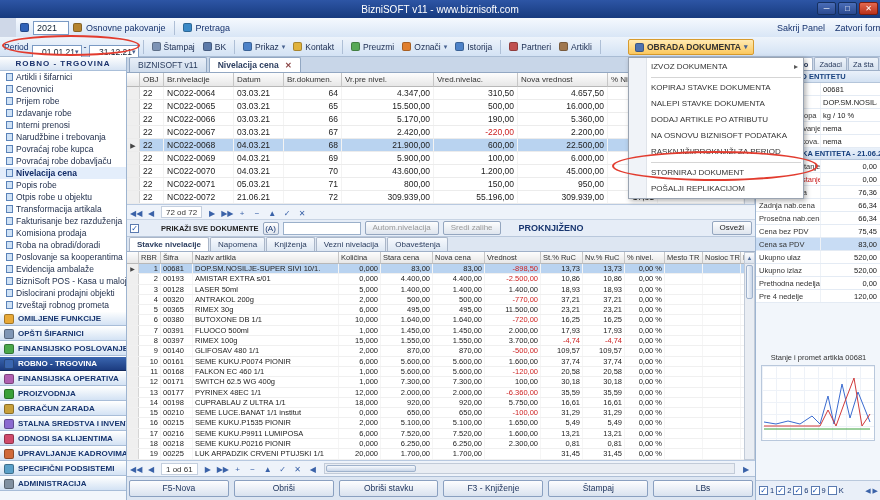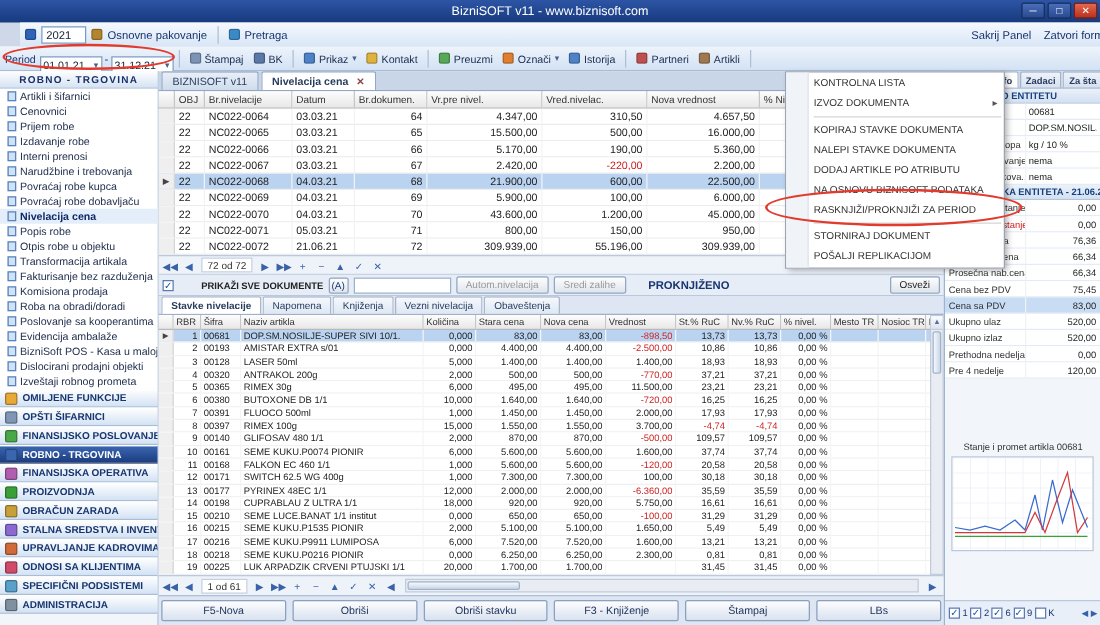--- a/index.html
+++ b/index.html
@@ -14,21 +14,21 @@
 
   
   .toolbar1{position:absolute;left:16px;top:18px;width:880px;height:20px;background:linear-gradient(#f5f9fe,#d9e6f6);border-bottom:1px solid #b9cade;display:flex;align-items:center;padding:0 4px;gap:4px;color:#17336e;}
   .toolbar2{position:absolute;left:0;top:37px;width:880px;height:20px;background:linear-gradient(#eef4fb,#d3e2f4);border-bottom:1px solid #a9bcd4;display:flex;align-items:center;padding:0 4px;color:#17336e;}
   .icon-sq{display:inline-block;width:9px;height:9px;border-radius:2px;border:1px solid rgba(0,0,0,.25);}
   .tb-sep{display:inline-block;width:1px;height:14px;background:#aebfd6;margin:0 4px;}
   .yr-input{width:36px;height:14px;background:#fff;border:1px solid #7a9ac4;font-size:9px;line-height:12px;padding:0 3px;color:#123;}
   .tbtn{display:inline-flex;align-items:center;gap:3px;padding:0 4px;height:16px;font-size:8.5px;color:#1a2b50;white-space:nowrap;cursor:default;}
   .tb-arrow{font-size:7px;color:#47618f;}
   .right-links{margin-left:auto;display:flex;gap:10px;padding-right:4px;}
-  .date-inp{display:inline-flex;align-items:center;justify-content:space-between;width:50px;height:14px;background:#fff;border:1px solid #7a9ac4;font-size:8.5px;padding:0 2px;color:#123;margin-top:10px;}
+  .date-inp{display:inline-flex;align-items:center;justify-content:flex-end;width:50px;height:14px;background:#fff;border:1px solid #7a9ac4;font-size:8.5px;padding:0 2px;color:#123;margin-top:10px;}
   .obrada-btn{position:absolute;left:628px;top:2px;height:16px;display:inline-flex;align-items:center;gap:3px;padding:0 6px;background:linear-gradient(#ffeab2,#fbc85e);border:1px solid #d79b2e;border-radius:2px;font-size:8.5px;font-weight:bold;color:#333;}
 
   
   .sidebar{position:absolute;left:0;top:57px;width:127px;bottom:0;background:#f2f6fb;border-right:1px solid #9db4d0;}
   .sb-header{height:14px;background:linear-gradient(#fdfefe,#d6e3f3);border-bottom:1px solid #aabfd9;font-size:8px;font-weight:bold;color:#19306b;letter-spacing:1px;text-align:center;line-height:14px;overflow:hidden;white-space:nowrap;}
   .tree{height:240px;overflow:hidden;background:#fff;}
   .tree-item{display:flex;align-items:center;gap:3px;height:12px;padding-left:6px;font-size:8.5px;color:#23314e;white-space:nowrap;overflow:hidden;}
   .tree-item.sel{font-weight:bold;color:#102a66;background:#e4eefb;}
   .tree-ico{width:7px;height:8px;background:#cfe2f6;border:1px solid #5a82b8;flex:none;}
   .accordion{position:absolute;left:0;top:254px;width:126px;}
@@ -86,21 +86,21 @@
   .bot-nav{position:absolute;left:0;top:403px;width:628px;height:16px;background:#eef3fa;border-top:1px solid #b8c9e0;display:flex;align-items:center;padding:0 2px;gap:1px;}
   .hsb{height:11px;flex:1;margin:0 3px;background:#e9edf3;border:1px solid #c2cbd8;position:relative;}
   .hsb .hthumb{position:absolute;left:1px;top:1px;width:90px;height:7px;background:linear-gradient(#f6f9fd,#c9d6e8);border:1px solid #9fb2cc;border-radius:2px;}
 
   .bot-btns{position:absolute;left:0;top:419px;width:628px;height:24px;background:#dde6f2;border-top:1px solid #aebfd6;display:flex;align-items:center;padding:0 2px;gap:5px;}
   .bbtn{flex:1;height:17px;background:linear-gradient(#fdfdfe,#d9e2ef);border:1px solid #8aa0c0;border-radius:2px;font-size:8.5px;line-height:15px;text-align:center;color:#21365e;}
 
   
   .rpanel{position:absolute;right:0;top:57px;width:125px;bottom:0;background:#f2f6fb;border-left:1px solid #9db4d0;}
   .rp-tabs{height:14px;display:flex;background:#cdd9ea;border-bottom:1px solid #9fb0c8;align-items:flex-end;padding-left:1px;}
-  .rp-tab{height:13px;line-height:13px;padding:0 4px;font-size:7.5px;background:linear-gradient(#eef3fa,#d6e1ef);border:1px solid #a3b3c9;border-bottom:none;border-radius:2px 2px 0 0;margin-right:1px;color:#2a3c5e;white-space:nowrap;font-weight:bold;}
+  .rp-tab{height:13px;line-height:13px;padding:0 4px;font-size:7.5px;background:linear-gradient(#eef3fa,#d6e1ef);border:1px solid #a3b3c9;border-bottom:none;border-radius:2px 2px 0 0;margin-right:1px;color:#2a3c5e;white-space:nowrap;}
   .rp-tab.active{background:#fff;font-weight:bold;}
   .rp-sec{height:12px;line-height:12px;background:linear-gradient(#eaf1fa,#d3e1f2);border-bottom:1px solid #b4c5da;font-size:7.5px;font-weight:bold;color:#17407e;padding:0 3px;white-space:nowrap;overflow:hidden;}
   .ip-row{display:flex;height:13px;line-height:13px;border-bottom:1px solid #e4ebf4;padding:0 3px;font-size:7.5px;background:#fff;}
   .ip-label{width:62px;color:#333;overflow:hidden;white-space:nowrap;flex:none;border-right:1px solid #eef2f7;}
   .ip-val{flex:1;overflow:hidden;white-space:nowrap;padding-left:2px;}
   .ip-val.r{text-align:right;}
   .ip-row.red .ip-label{color:#c22;}
   .ip-row.hl{background:#c8dcf4;}
   .chart-cap{position:absolute;left:0;top:296px;width:125px;text-align:center;font-size:7.5px;color:#333;}
   .chart-box{position:absolute;left:5px;top:308px;width:114px;height:76px;background:#fff;border:1px solid #b9c8dc;background-image:linear-gradient(#eef2f8 1px,transparent 1px),linear-gradient(90deg,#eef2f8 1px,transparent 1px);background-size:14px 12px;}
@@ -194,20 +194,25 @@
       <span class="tbtn">
         <span class="icon-sq" style="background: rgb(192, 80, 80);"></span>
         <span>Partneri</span>
       </span>
       <span class="tbtn">
         <span class="icon-sq" style="background: rgb(160, 120, 80);"></span>
         <span>Artikli</span>
       </span>
       <span class="tb-sep"></span>
     </span>
+  <span class="obrada-btn">
+    <span class="icon-sq" style="background:#4d72b0"></span>
+    <span>OBRADA DOKUMENTA</span>
+    <span class="tb-arrow">▾</span>
+  </span>
 </div>
 
 <div class="sidebar">
   <div class="sb-header">ROBNO - TRGOVINA</div>
   <div class="tree" id="tree">
       <div class="tree-item">
         <span class="tree-ico"></span>
         <span>Artikli i šifarnici</span>
       </div>
       <div class="tree-item">
@@ -314,26 +319,26 @@
       </div>
       <div class="acc-item">
         <span class="acc-ico" style="background: rgb(200, 160, 58);"></span>
         <span>OBRAČUN ZARADA</span>
       </div>
       <div class="acc-item">
         <span class="acc-ico" style="background: rgb(138, 106, 208);"></span>
         <span>STALNA SREDSTVA I INVENTAR</span>
       </div>
       <div class="acc-item">
+        <span class="acc-ico" style="background: rgb(208, 74, 106);"></span>
+        <span>ODNOSI SA KLIJENTIMA</span>
+      </div>
+      <div class="acc-item">
         <span class="acc-ico" style="background: rgb(208, 106, 58);"></span>
         <span>UPRAVLJANJE KADROVIMA</span>
-      </div>
-      <div class="acc-item">
-        <span class="acc-ico" style="background: rgb(208, 74, 106);"></span>
-        <span>ODNOSI SA KLIJENTIMA</span>
       </div>
       <div class="acc-item">
         <span class="acc-ico" style="background: rgb(90, 160, 200);"></span>
         <span>SPECIFIČNI PODSISTEMI</span>
       </div>
       <div class="acc-item">
         <span class="acc-ico" style="background: rgb(128, 144, 160);"></span>
         <span>ADMINISTRACIJA</span>
       </div>
     </div>
@@ -958,21 +963,20 @@
       <span class="lbl">9</span>
       <span class="chk"></span>
       <span class="lbl">K</span>
       <span class="rp-arrow">◀</span>
       <span class="rp-arrow2">▶</span>
     </div>
 </div>
 
 <div class="ctx-menu" id="ctx-menu">
   <div class="menu-gutter"></div>
-<div class="menu-item"><span>KONTROLNA LISTA</span></div>
     <div class="menu-item"><span>IZVOZ DOKUMENTA</span><span class="sub-arrow">▸</span></div>
     <div class="menu-sep"></div>
     <div class="menu-item"><span>KOPIRAJ STAVKE DOKUMENTA</span></div>
     <div class="menu-item"><span>NALEPI STAVKE DOKUMENTA</span></div>
     <div class="menu-item"><span>DODAJ ARTIKLE PO ATRIBUTU</span></div>
     <div class="menu-item"><span>NA OSNOVU BIZNISOFT PODATAKA</span></div>
     <div class="menu-item"><span>RASKNJIŽI/PROKNJIŽI ZA PERIOD</span></div>
     <div class="menu-sep"></div>
     <div class="menu-item"><span>STORNIRAJ DOKUMENT</span></div>
     <div class="menu-item"><span>POŠALJI REPLIKACIJOM</span></div>

